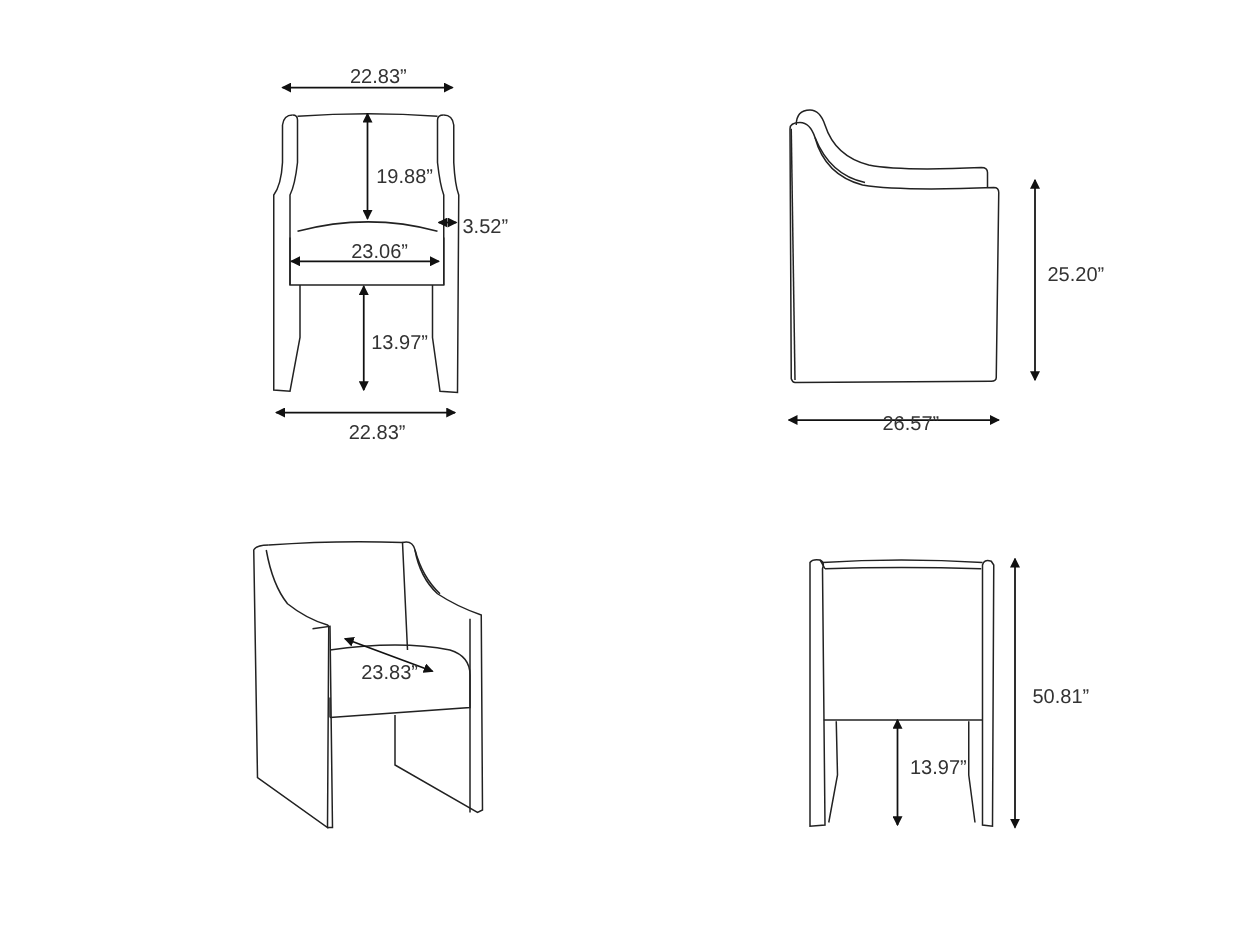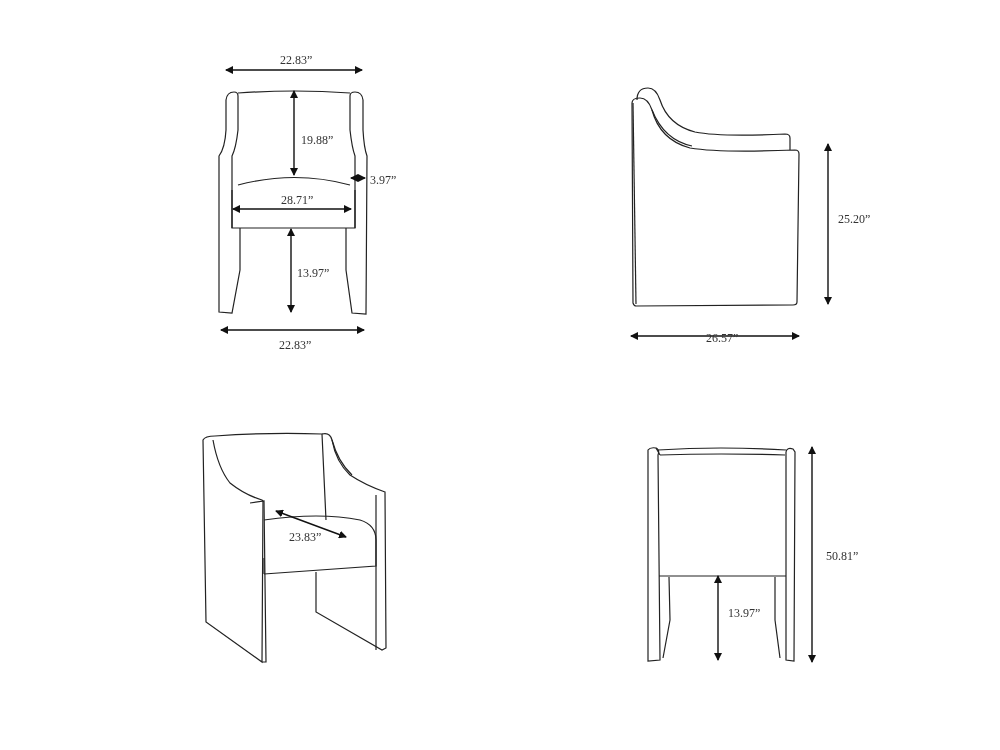--- a/index.html
+++ b/index.html
@@ -1,18 +1,18 @@
 <!DOCTYPE html>
 <html><head>
 <meta charset="utf-8">
 <style>
   html, body { margin:0; padding:0; background:#ffffff; }
   body { width:1000px; height:750px; position:relative; overflow:hidden; font-family:"Liberation Sans", sans-serif; }
   svg.stage { position:absolute; left:0; top:0; }
-  .lbl { position:absolute; font-size:12px; color:#333333; white-space:nowrap; font-family:Liberation Serif, serif; }
+  .lbl { position:absolute; font-size:16px; color:#333333; white-space:nowrap; font-family:Liberation Sans, sans-serif; }
 </style>
 </head>
 <body>
 
 <svg class="stage" width="1000" height="750" viewBox="0 0 1000 750">
   <defs>
     <marker id="ah" markerWidth="8" markerHeight="8" refX="7" refY="4" orient="auto-start-reverse" markerUnits="userSpaceOnUse">
       <path d="M0,0 L8,4 L0,8 z" fill="#111"></path>
     </marker>
   </defs>
@@ -80,22 +80,22 @@
     <path d="M775,577 L775,620 L780,658"></path>
   </g>
   <g stroke="#111" stroke-width="1.4">
     <line x1="812" y1="447" x2="812" y2="662" marker-start="url(#ah)" marker-end="url(#ah)"></line>
     <line x1="718" y1="576" x2="718" y2="660" marker-start="url(#ah)" marker-end="url(#ah)"></line>
   </g>
 </svg>
 
 <span class="lbl" style="left:280px;top:53px;">22.83”</span>
 <span class="lbl" style="left:301px;top:133px;">19.88”</span>
-<span class="lbl" style="left:370px;top:173px;">3.97”</span>
-<span class="lbl" style="left:281px;top:193px;">28.71”</span>
+<span class="lbl" style="left:370px;top:173px;">3.52”</span>
+<span class="lbl" style="left:281px;top:193px;">23.06”</span>
 <span class="lbl" style="left:297px;top:266px;">13.97”</span>
 <span class="lbl" style="left:279px;top:338px;">22.83”</span>
 
 <span class="lbl" style="left:838px;top:212px;">25.20”</span>
 <span class="lbl" style="left:706px;top:331px;">26.57”</span>
 
 <span class="lbl" style="left:289px;top:530px;">23.83”</span>
 
 <span class="lbl" style="left:826px;top:549px;">50.81”</span>
 <span class="lbl" style="left:728px;top:606px;">13.97”</span>

